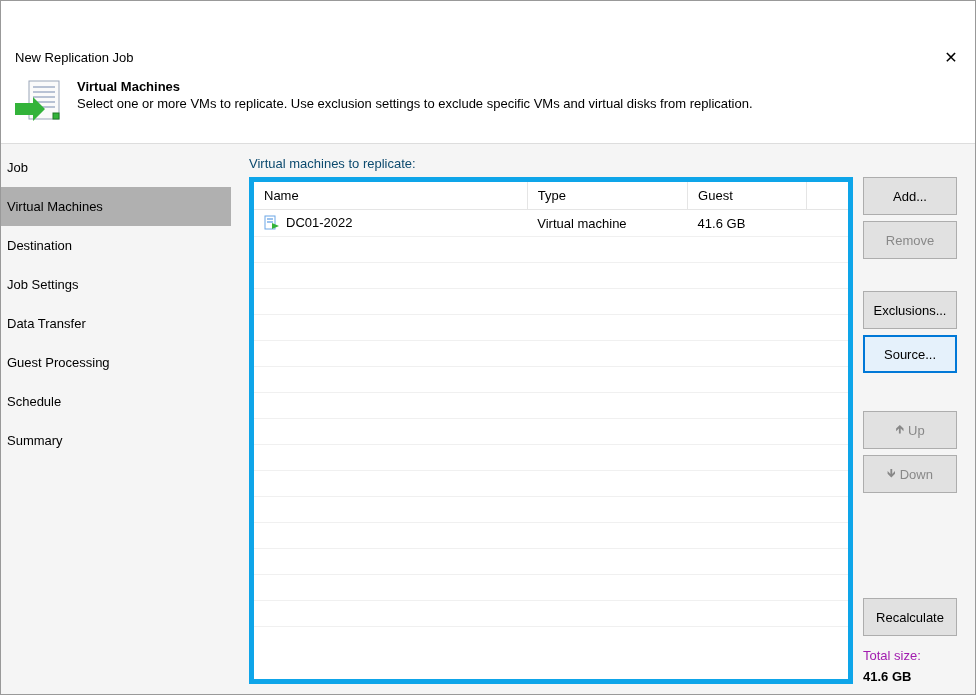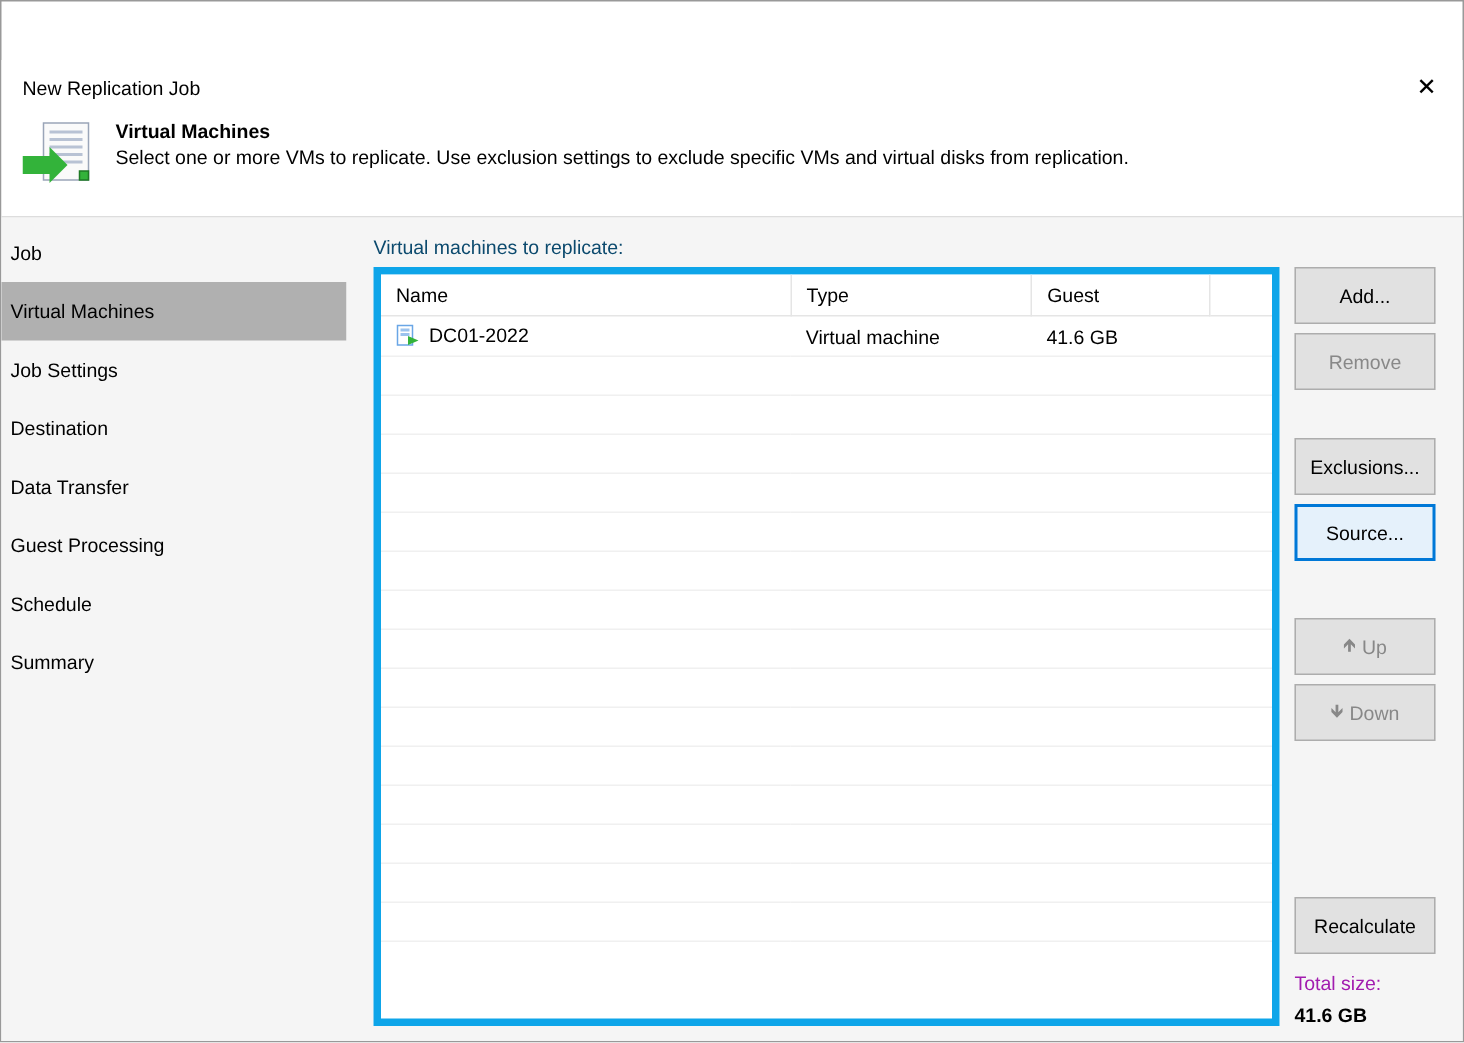--- a/index.html
+++ b/index.html
@@ -80,22 +80,22 @@
       <div class="header-title">Virtual Machines</div>
       <div class="header-subtitle">Select one or more VMs to replicate. Use exclusion settings to exclude specific VMs and virtual disks from replication.</div>
     </div>
   </div>
 
   <div class="body">
 
     <div class="sidebar">
       <div class="sidebar-item"><span>Job</span></div>
       <div class="sidebar-item active"><span>Virtual Machines</span></div>
+      <div class="sidebar-item"><span>Destination</span></div>
       <div class="sidebar-item"><span>Job Settings</span></div>
-      <div class="sidebar-item"><span>Destination</span></div>
       <div class="sidebar-item"><span>Data Transfer</span></div>
       <div class="sidebar-item"><span>Guest Processing</span></div>
       <div class="sidebar-item"><span>Schedule</span></div>
       <div class="sidebar-item"><span>Summary</span></div>
     </div>
 
     <div class="main">
       <div class="main-label">Virtual machines to replicate:</div>
       <div class="main-row">
 

